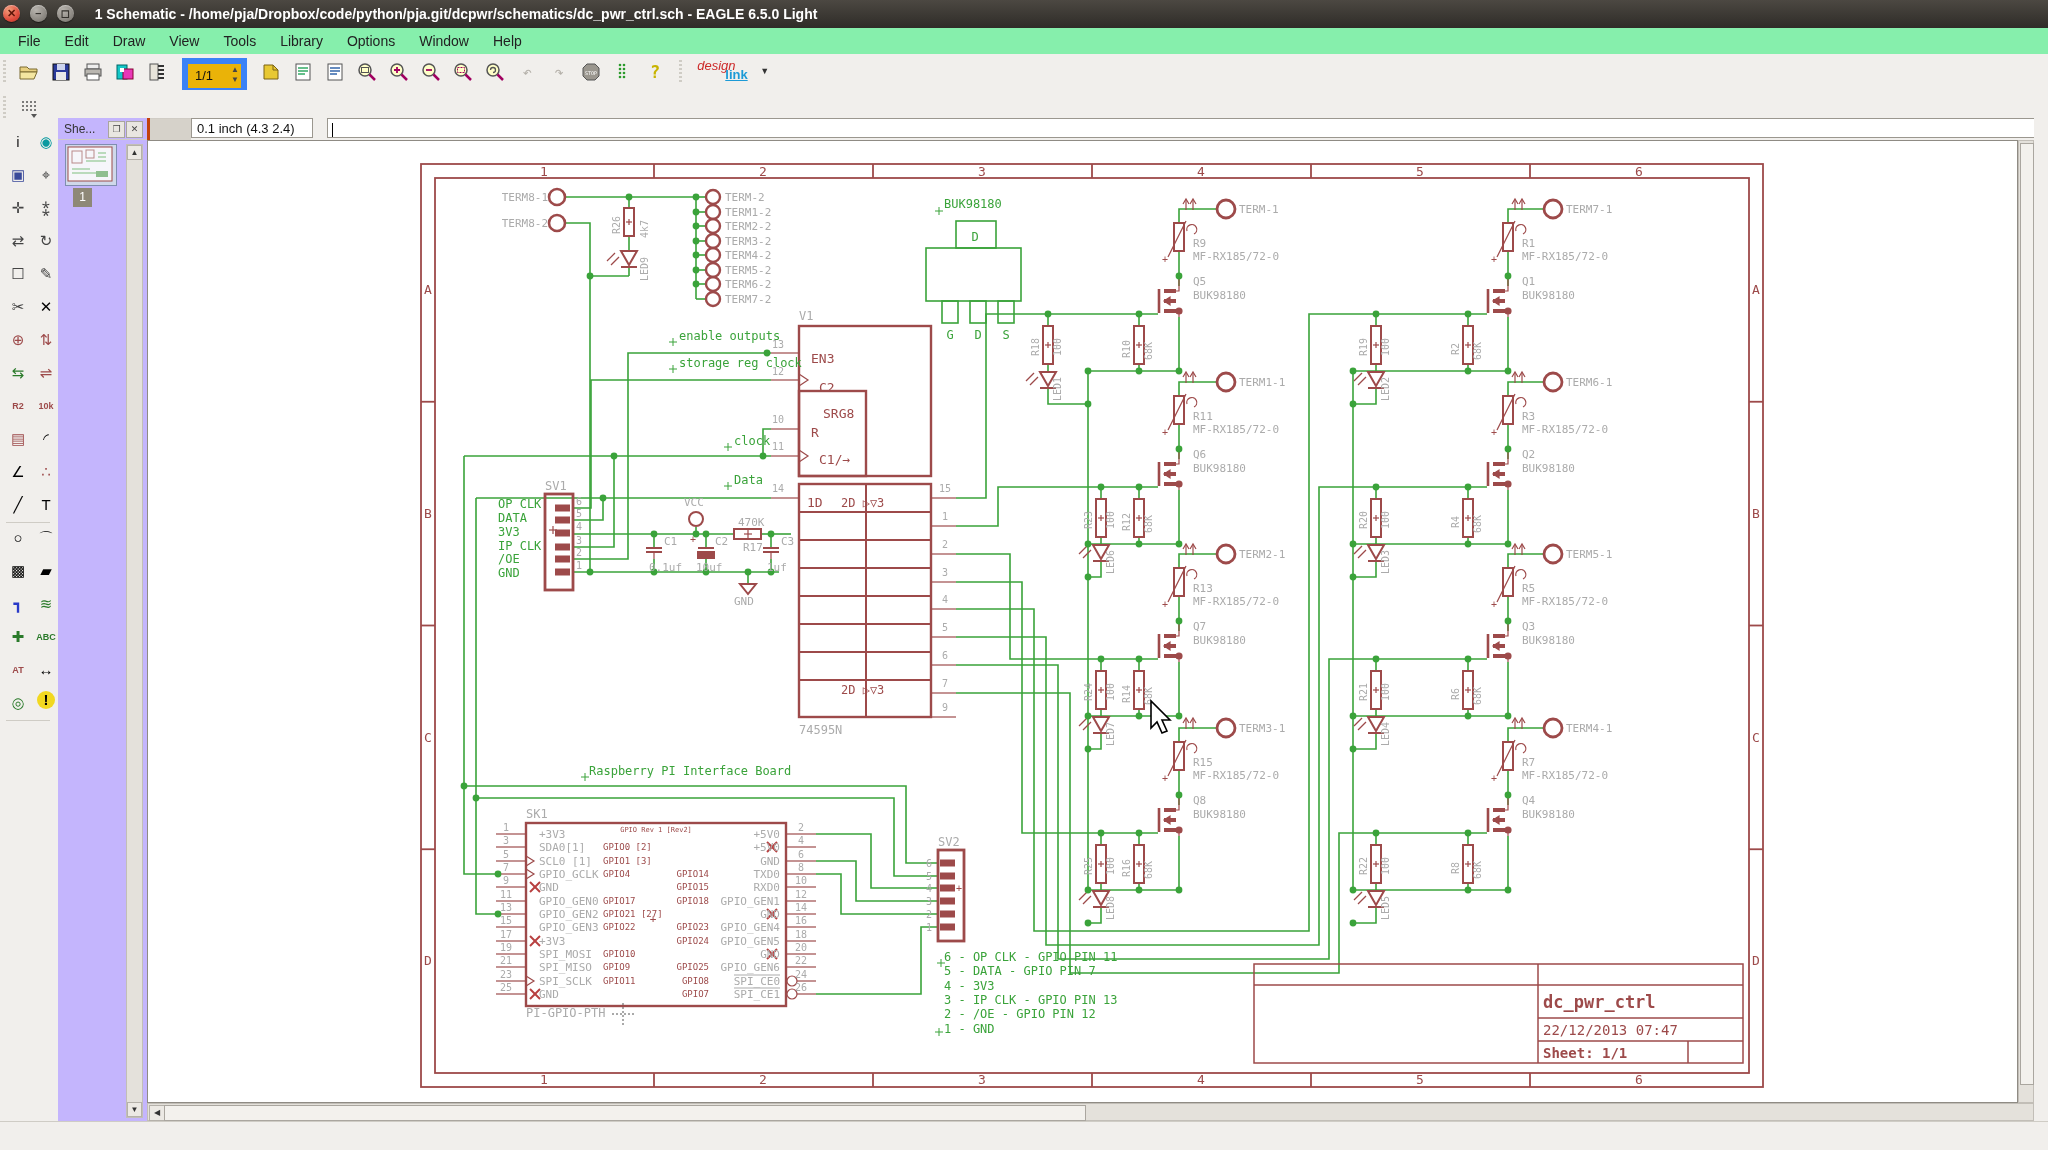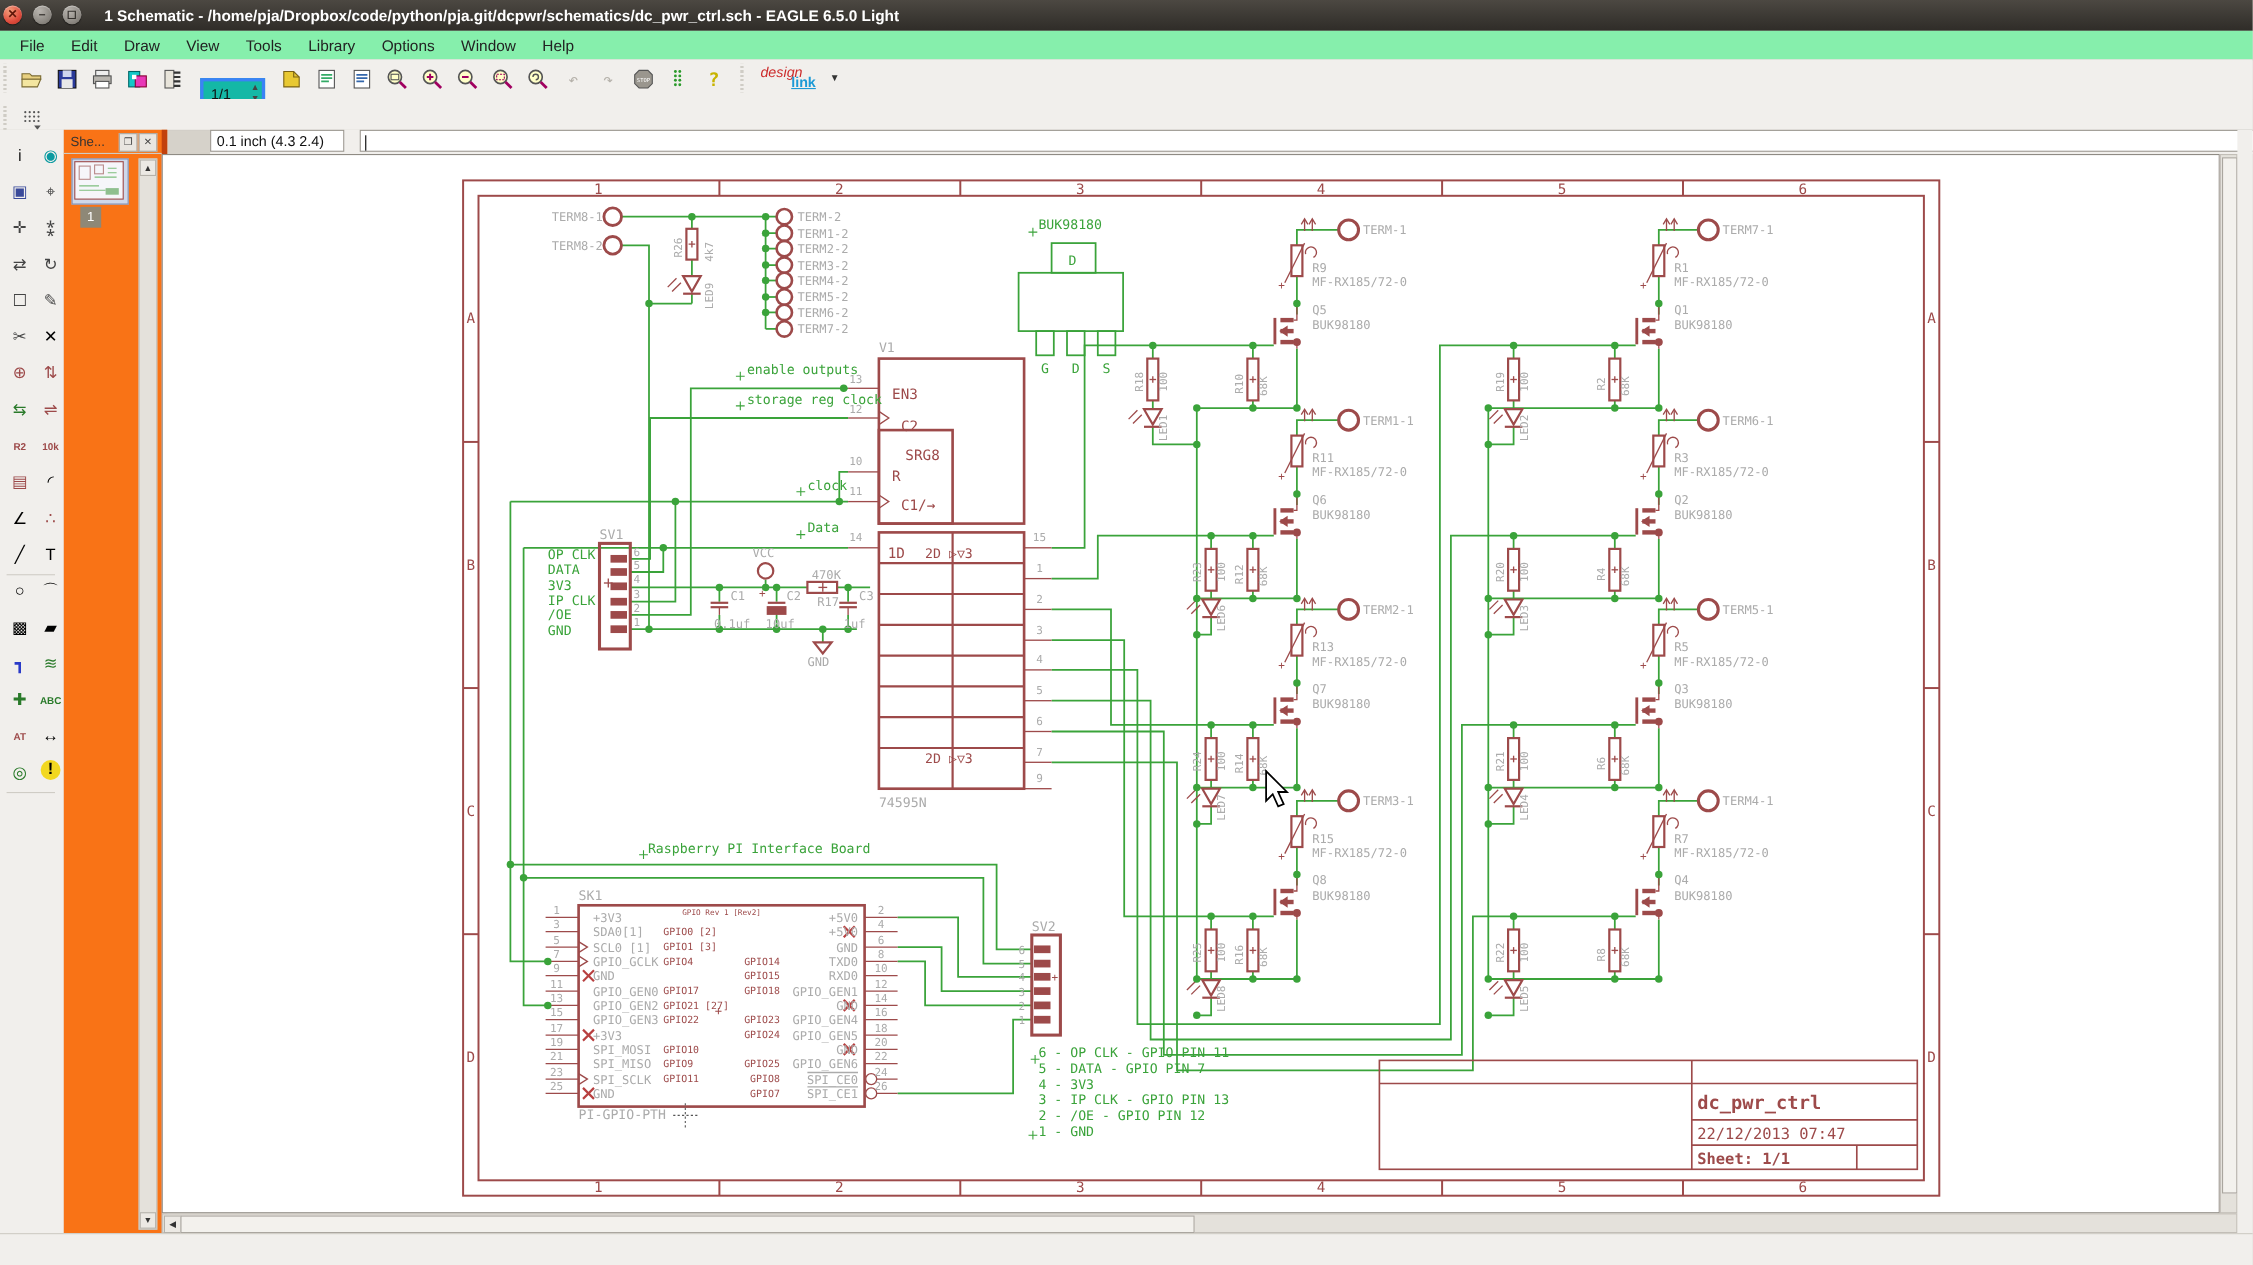--- a/index.html
+++ b/index.html
@@ -19,35 +19,35 @@
            font-size:14px;color:#222;}
   .menuitem{display:inline-block;padding:3px 12px;line-height:20px;}
   .menuitem:first-child{margin-left:6px;}
   
   #toolbar{left:0;top:54px;width:2048px;height:36px;background:#f1efec;border-bottom:1px solid #d0ccc5;}
   .tbtn{display:inline-flex;align-items:center;justify-content:center;width:28px;height:28px;margin:3px 1px;
         vertical-align:top;border:1px solid transparent;border-radius:2px;}
   .tbtn svg{display:block;}
   .tbsep{display:inline-block;width:7px;height:26px;margin:4px 3px;vertical-align:top;
          background:repeating-linear-gradient(#f1efec 0 2px,#cfccc5 2px 4px);width:3px;}
-  #spinner{display:inline-block;width:46px;height:24px;margin:17px 4px;background:#14b8a6;border:3px solid #3b82f6;
+  #spinner{display:inline-block;width:46px;height:24px;margin:4px 4px;background:#eab308;border:6px solid #3b82f6;
            font-size:13px;vertical-align:top;position:relative;line-height:24px;padding-left:7px;color:#111;}
   #spinner .arrows{position:absolute;right:2px;top:1px;font-size:8px;line-height:10px;color:#444;}
   #designlink{display:inline-block;margin:3px 6px;vertical-align:top;height:28px;position:relative;width:74px;}
   #designlink .d1{position:absolute;left:2px;top:1px;color:#cc2a2a;font-style:italic;font-weight:normal;font-size:13px;}
   #designlink .d2{position:absolute;left:30px;top:10px;color:#1c9ad6;font-weight:bold;font-size:13px;text-decoration:underline;}
   #designlink .dd{position:absolute;right:0;top:9px;font-size:9px;color:#333;}
   
   #gridrow{left:0;top:90px;width:2048px;height:28px;background:#f1efec;border-bottom:1px solid #d0ccc5;}
   
   #lefttools{left:0;top:118px;width:58px;height:1003px;background:#f1efec;border-right:1px solid #cfccc5;}
   .ltool{position:absolute;width:24px;height:24px;text-align:center;font-size:15px;line-height:24px;color:#333;}
   .ldiv{position:absolute;left:6px;width:44px;height:1px;background:#cfccc5;}
   
-  #sheets{left:58px;top:118px;width:89px;height:1003px;background:#f97316;border-right:5px solid #c2410c;}
+  #sheets{left:58px;top:118px;width:89px;height:1003px;background:#c4b5fd;border-right:3px solid #c2410c;}
   #sheets-header{position:absolute;left:0;top:0;width:89px;height:22px;border-bottom:1px solid #cfccc5;
                  font-size:12px;color:#333;line-height:22px;padding-left:6px;box-sizing:border-box;}
   .shbtn{position:absolute;top:3px;width:15px;height:15px;border:1px solid #a9a59e;background:#e9e6e1;
          font-size:9px;line-height:14px;text-align:center;color:#444;}
   #thumb{position:absolute;left:7px;top:26px;width:50px;height:40px;background:#cfd8ea;border:1px solid #7f8db0;}
   #badge{position:absolute;left:15px;top:70px;width:19px;height:19px;background:#8e8877;color:#fff;
          font-size:12px;text-align:center;line-height:19px;}
   #sheetscroll{position:absolute;right:4px;top:26px;width:15px;height:972px;background:#e4e1db;border:1px solid #c2beb7;}
   .scarrow{position:absolute;left:0;width:13px;height:13px;background:#ece9e4;border:1px solid #b5b1aa;
            font-size:8px;text-align:center;line-height:13px;color:#333;}

